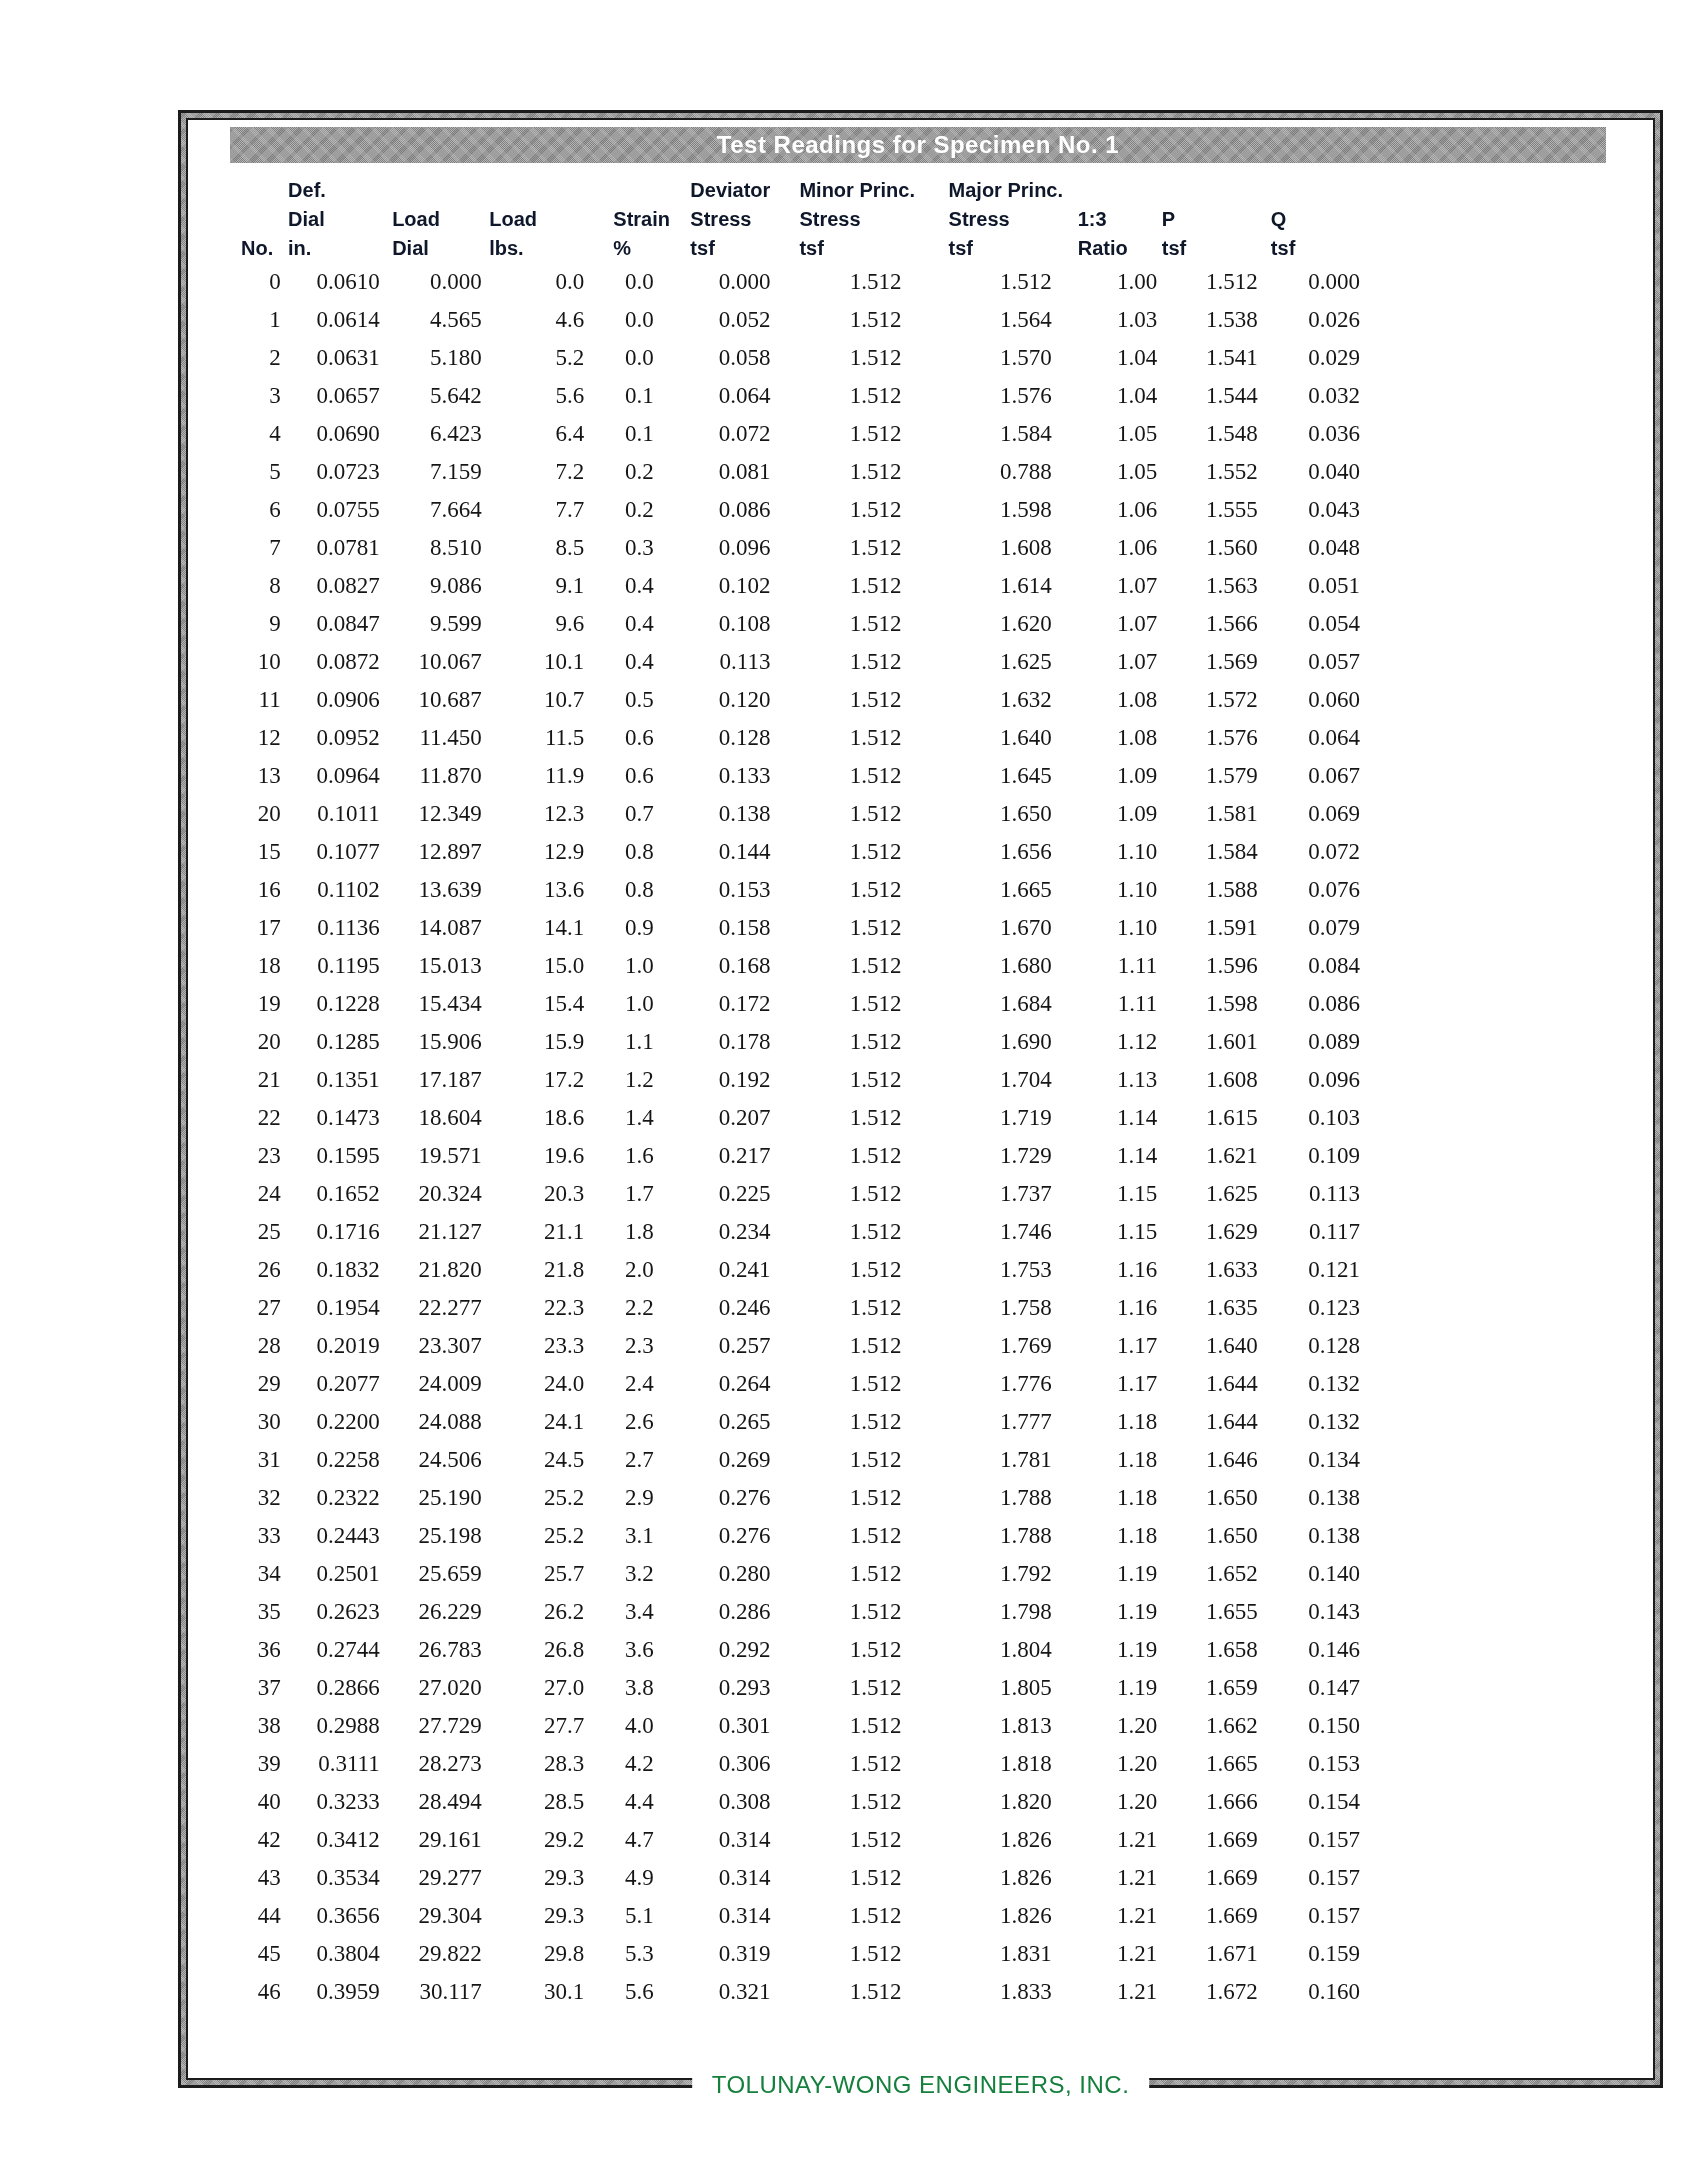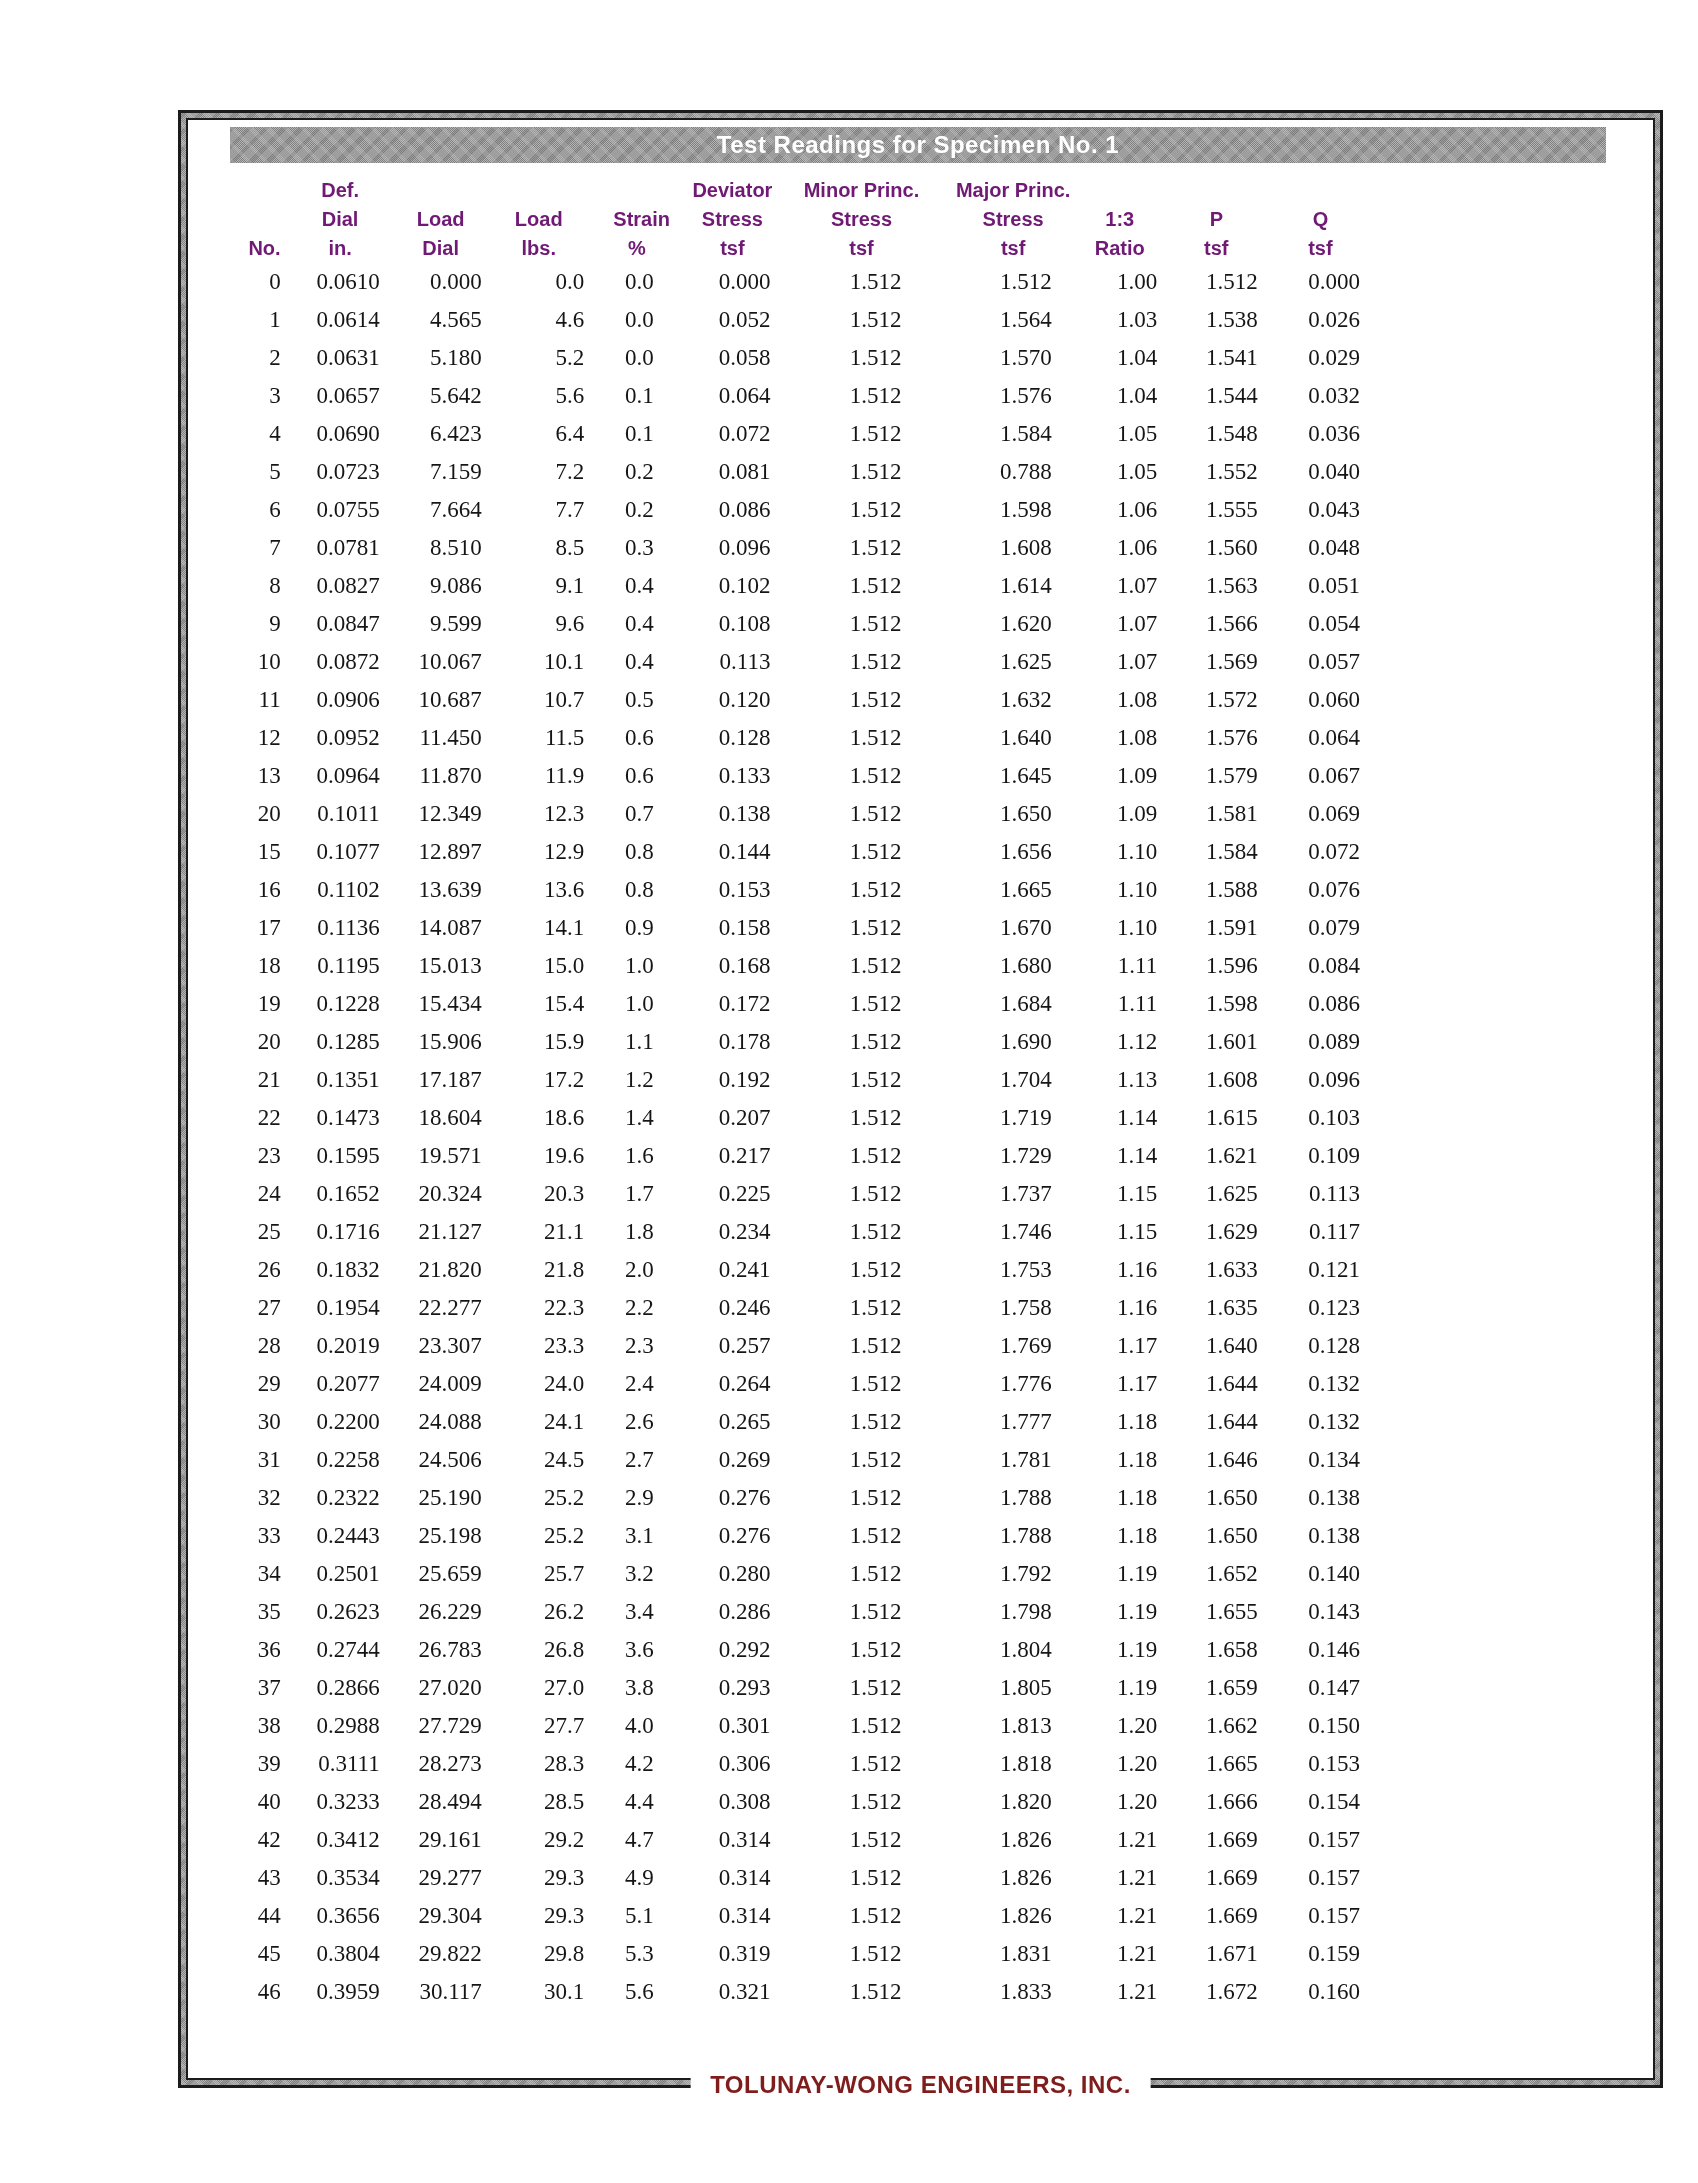--- a/index.html
+++ b/index.html
@@ -33,23 +33,23 @@
     letter-spacing:0.5px;
   }
   table.readings{
     table-layout:fixed;border-collapse:collapse;
     width:1156px;margin-left:26px;margin-top:13.4px;
   }
   col.c0{width:74px} col.c1{width:104px} col.c2{width:97px} col.c3{width:99px}
   col.c4{width:72px} col.c5{width:114px} col.c6{width:149px} col.c7{width:154px}
   col.c8{width:84px} col.c9{width:109px} col.c10{width:99px}
   thead th{
-    text-align:center;vertical-align:bottom;padding:0;
+    text-align:left;vertical-align:bottom;padding:0;
     font-family:"Liberation Sans", sans-serif;font-weight:bold;font-size:20px;
-    color:#701a75;
+    color:#0f172a;
   }
   thead th .hline{height:29px;line-height:29px;white-space:nowrap;}
   thead th.col0{padding-left:27px;}
   thead th.col4{padding-left:25px;}
   thead th.col5{padding-left:30px;}
   thead th.col6{padding-left:25px;}
   thead th.col7{padding-left:25px;}
   tbody tr{height:38px;}
   tbody td{
     text-align:right;font-size:23px;padding:0;white-space:nowrap;
@@ -62,22 +62,22 @@
   tbody td.col4{padding-right:6.5px;}
   tbody td.col5{padding-right:4px;}
   tbody td.col6{padding-right:22px;}
   tbody td.col7{padding-right:26px;}
   tbody td.col8{padding-right:4.5px;}
   tbody td.col9{padding-right:13px;}
   tbody td.col10{padding-right:10px;}
   .footer{
     position:absolute;left:50%;bottom:-13px;transform:translateX(-50%);
     background:#ffffff;padding:0 20px;z-index:3;white-space:nowrap;
-    font-family:"Liberation Sans", sans-serif;font-weight:bold;font-size:24px;
-    letter-spacing:0.5px;color:#7f1d1d;line-height:26px;
+    font-family:"Liberation Sans", sans-serif;font-weight:normal;font-size:24px;
+    letter-spacing:0.5px;color:#15803d;line-height:26px;
   }
 </style>
 </head>
 <body>
 
 <div class="frame-outer">
   <div class="frame-inner">
     <div class="titlebar">
       <span>Test Readings for Specimen No. 1</span>
     </div>

